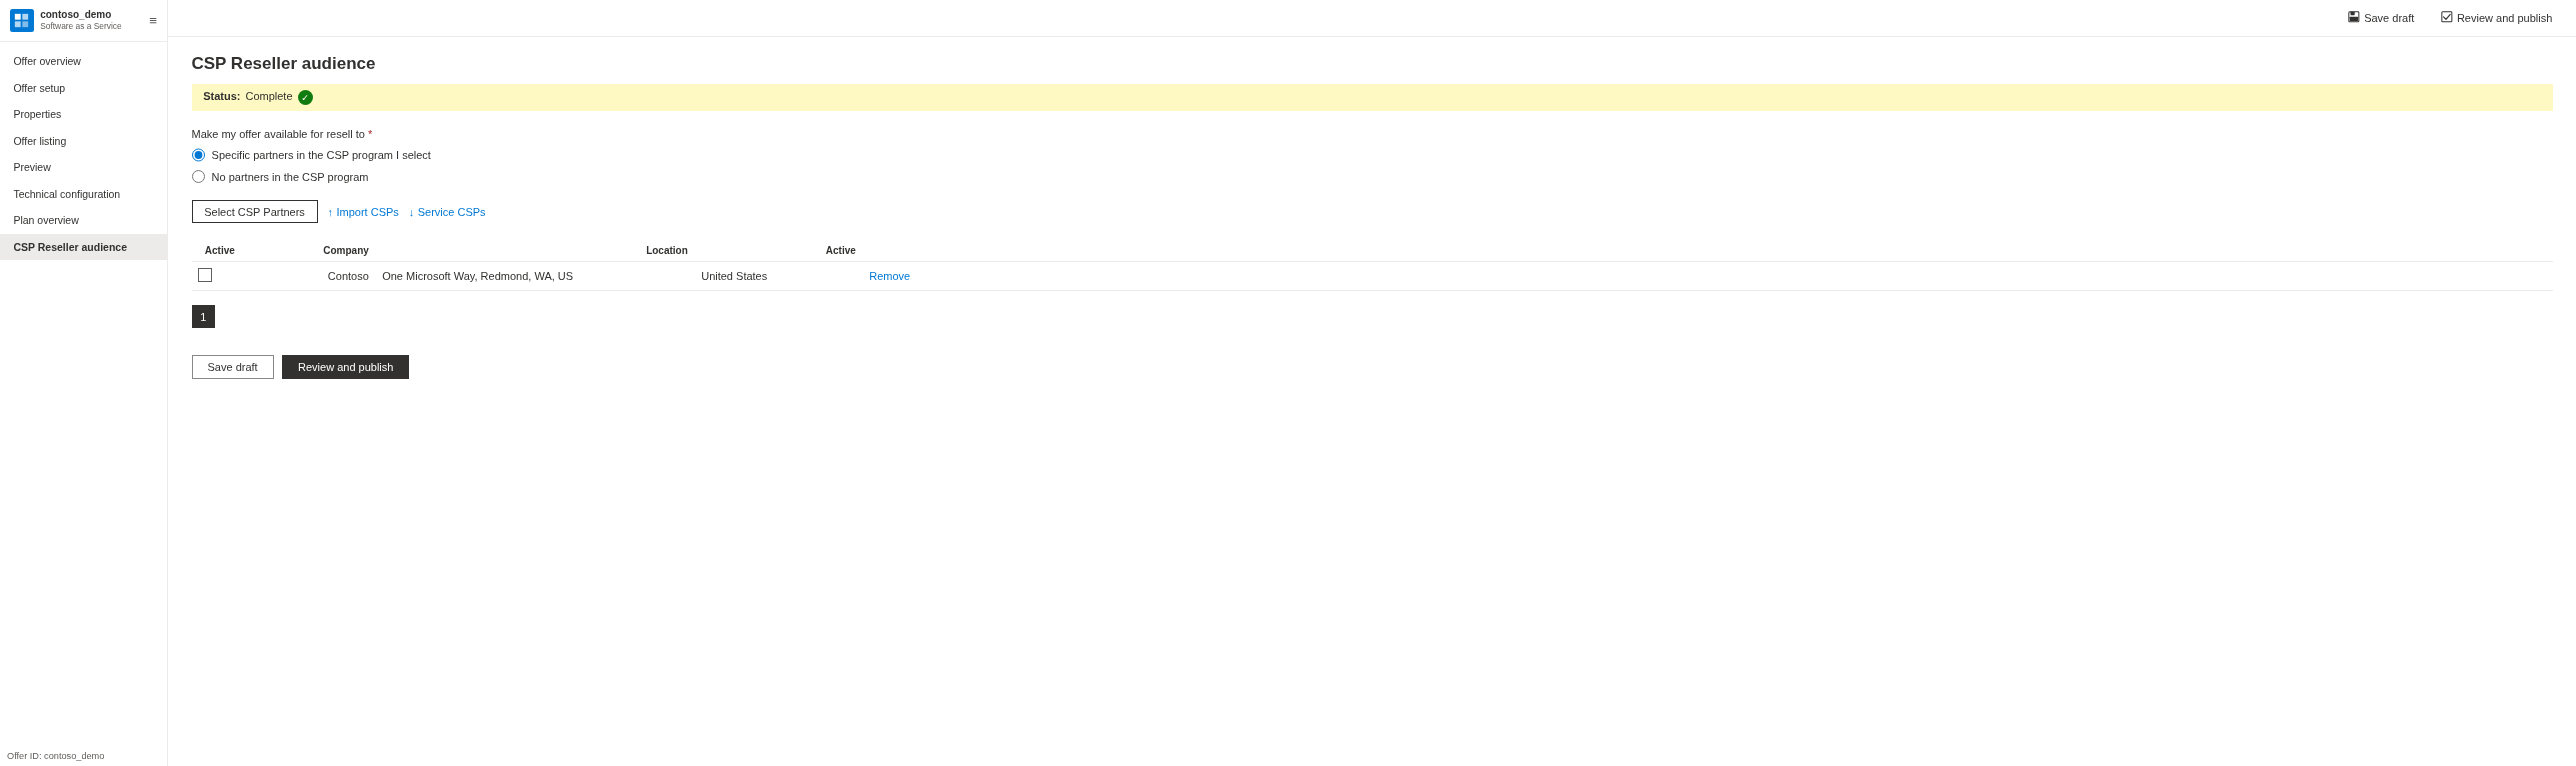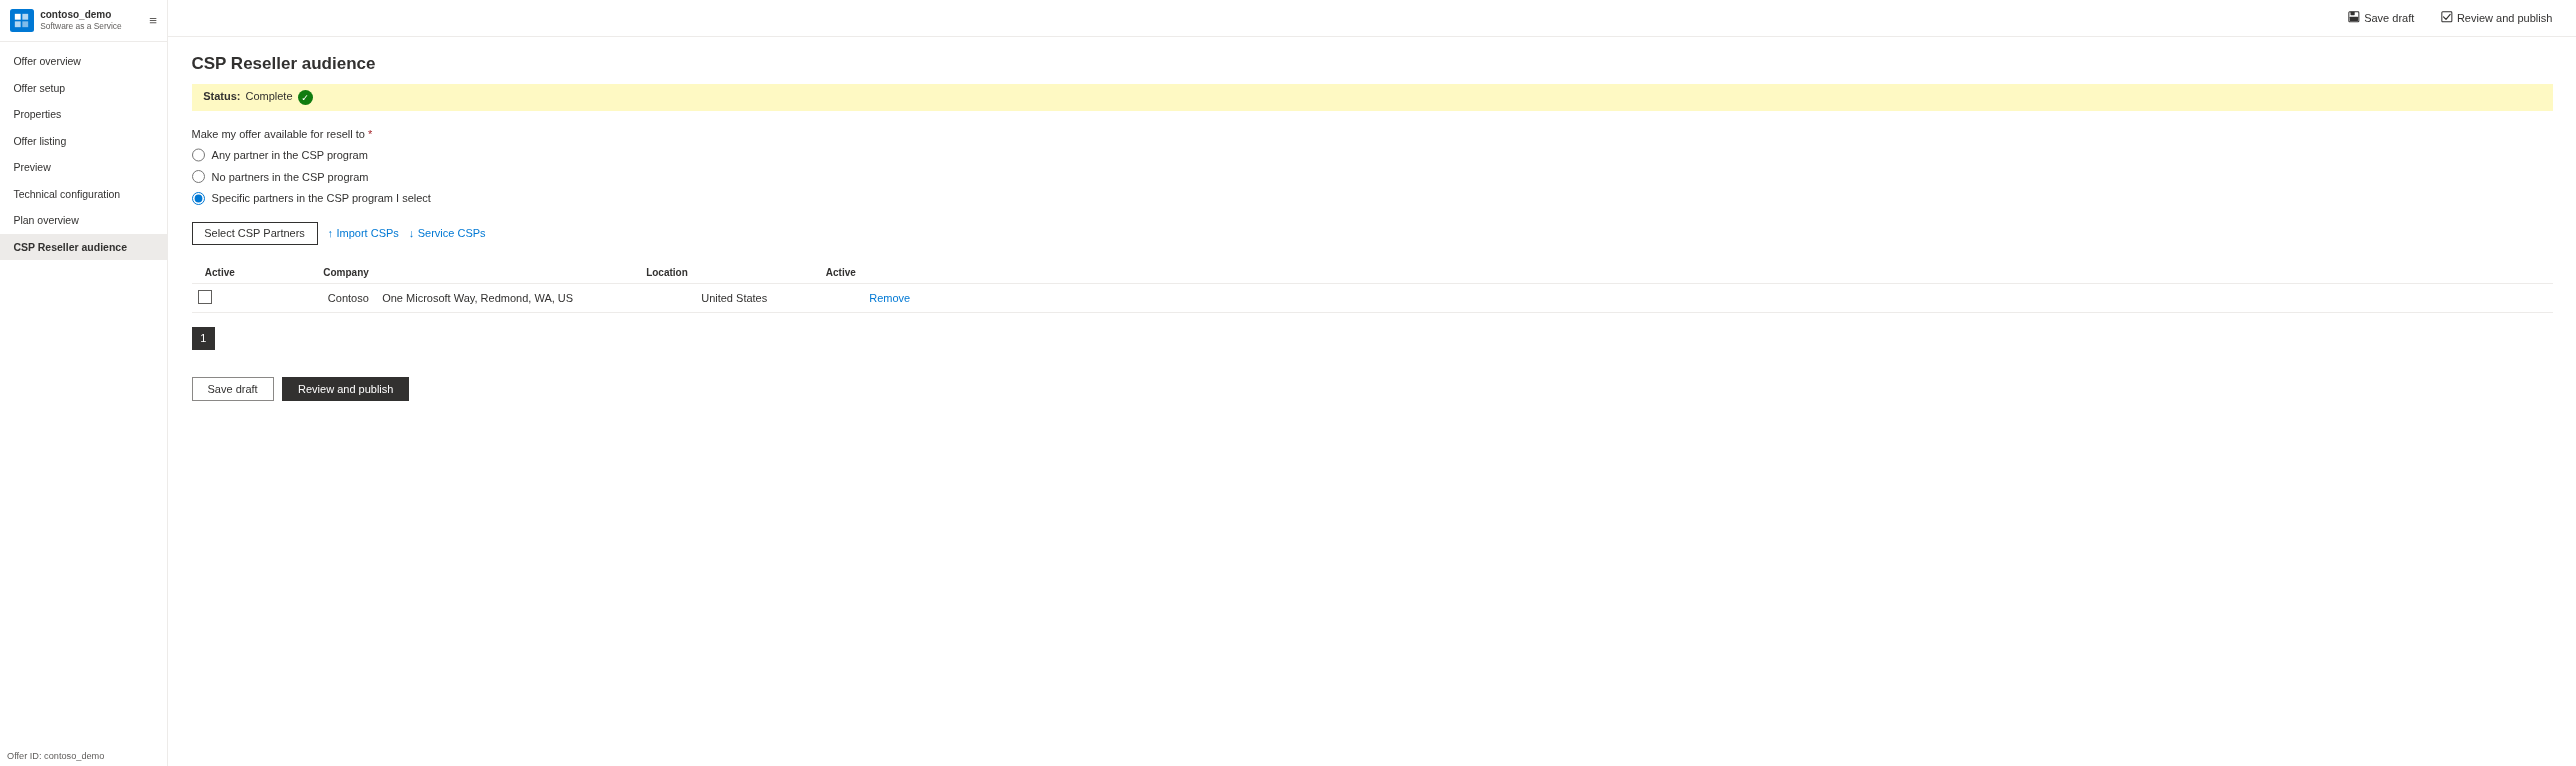--- a/index.html
+++ b/index.html
@@ -376,30 +376,26 @@
       <span class="status-icon-complete">✓</span>
     </div>
 
 
     <div class="field-label">
       <span>Make my offer available for resell to</span><span class="required"> *</span>
     </div>
 
     <div class="radio-group">
       <label class="radio-option">
-        <input type="radio" name="csp-option" style="">
-        <span>Any partner in the CSP program</span>
+        <input type="radio" name="csp-option" checked="" style="">
+        <span>Specific partners in the CSP program I select</span>
       </label>
       <label class="radio-option">
         <input type="radio" name="csp-option" style="">
         <span>No partners in the CSP program</span>
-      </label>
-      <label class="radio-option">
-        <input type="radio" name="csp-option" checked="" style="">
-        <span>Specific partners in the CSP program I select</span>
       </label>
     </div>
 
     <div class="action-bar">
       <button class="btn-select-csp">Select CSP Partners</button>
       <button class="btn-link">
         <span>↑</span>
         <span>Import CSPs</span>
       </button>
       <button class="btn-link">

